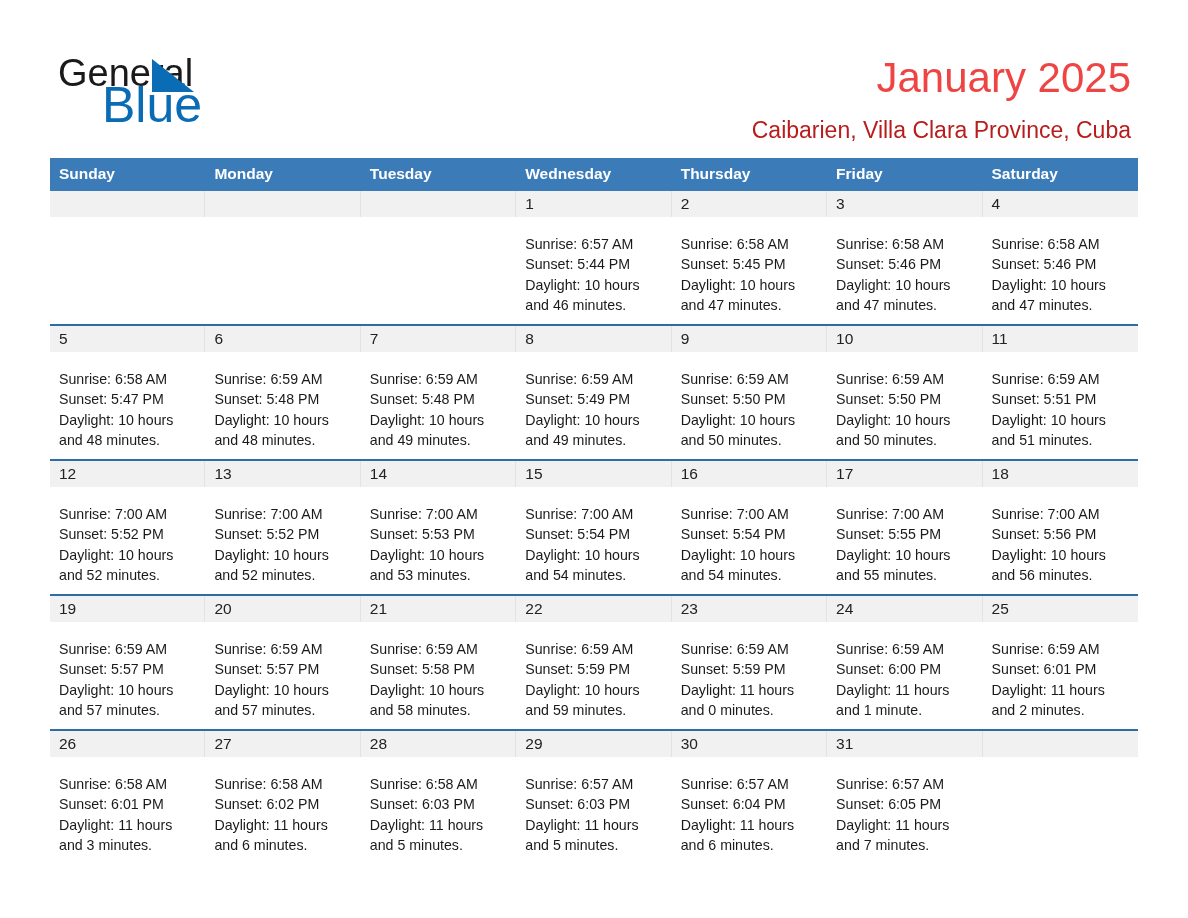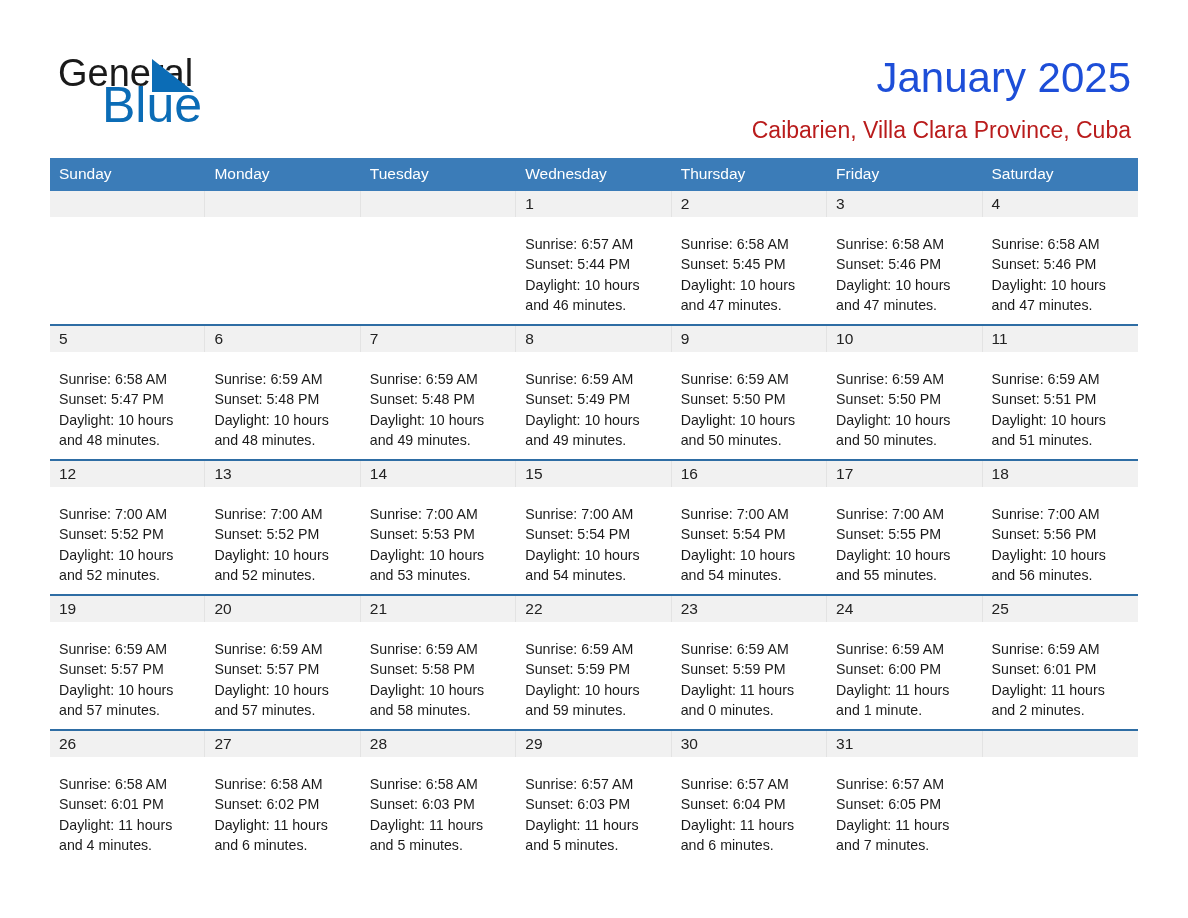--- a/index.html
+++ b/index.html
@@ -65,21 +65,21 @@
     font-weight: 400;
   }
 
   .title {
     position: absolute;
     right: 57px;
     top: 52px;
     font-size: 42px;
     line-height: 52px;
     font-weight: 400;
-    color: #1d4ed8;
+    color: #ef4444;
     text-align: right;
     white-space: nowrap;
   }
   .subtitle {
     position: absolute;
     right: 57px;
     top: 116px;
     font-size: 23px;
     line-height: 28px;
     font-weight: 400;
@@ -97,21 +97,21 @@
   }
   .cal-table {
     width: 1088px;
     border-collapse: collapse;
     table-layout: fixed;
   }
   .cal-table th {
     background: #3b7cb8;
     color: #ffffff;
     font-size: 15.5px;
-    font-weight: 400;
+    font-weight: 700;
     text-align: left;
     padding: 7px 0 8px 9px;
     height: 15px;
     border: none;
   }
   .weekrow > td {
     border-top: 2px solid #2e6da4;
     padding: 0;
     vertical-align: top;
     height: 133px;
@@ -441,21 +441,21 @@
             </td>
         </tr>
 
         <tr class="weekrow">
           <td>
               <div class="daynum">26</div>
               <div class="details">
                 <div>Sunrise: 6:58 AM</div>
                 <div>Sunset: 6:01 PM</div>
                 <div>Daylight: 11 hours</div>
-                <div>and 4 minutes.</div>
+                <div>and 3 minutes.</div>
               </div>
             </td>
           <td>
               <div class="daynum">27</div>
               <div class="details">
                 <div>Sunrise: 6:58 AM</div>
                 <div>Sunset: 6:02 PM</div>
                 <div>Daylight: 11 hours</div>
                 <div>and 6 minutes.</div>
               </div>

